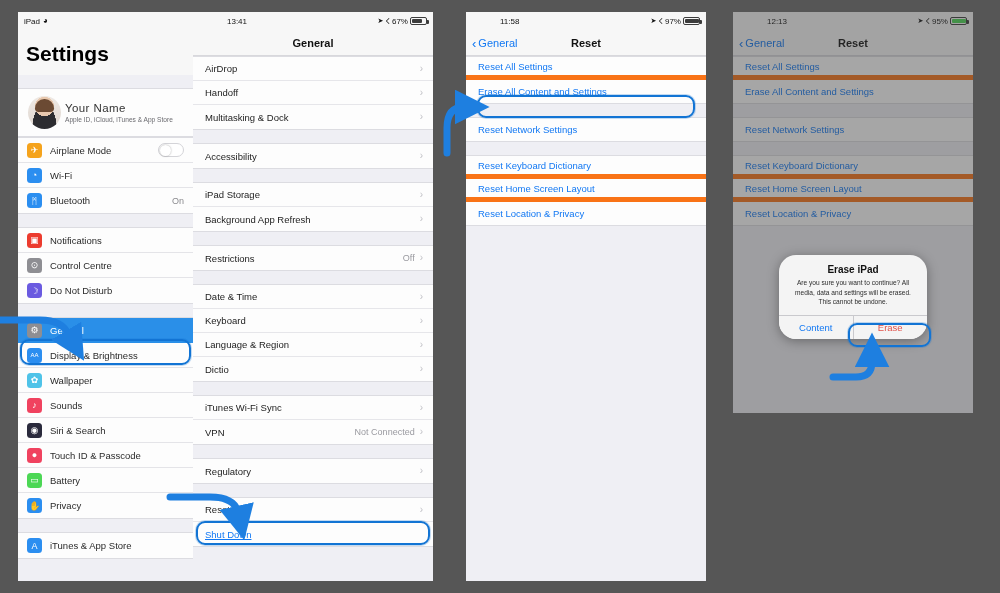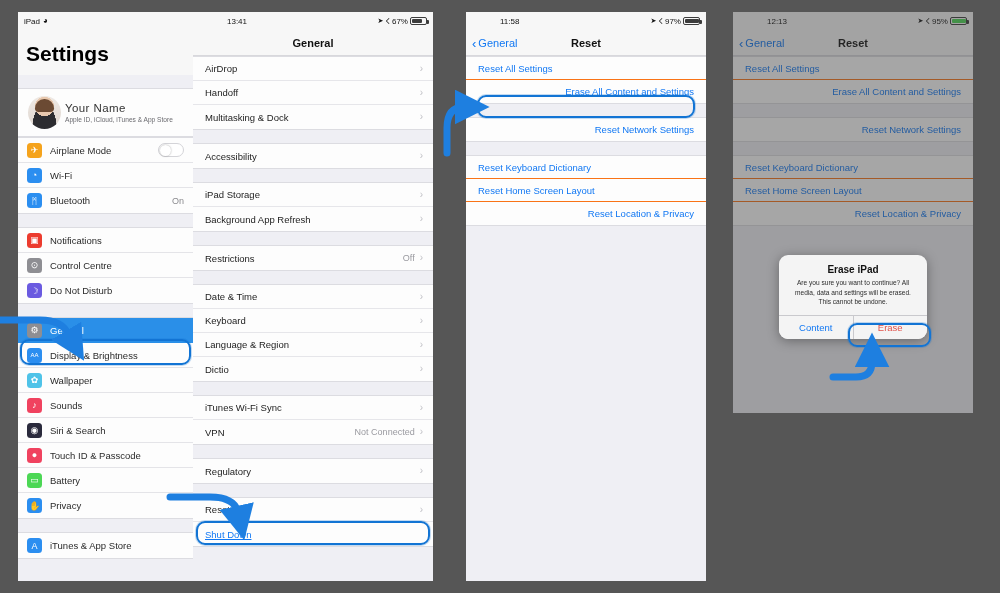--- a/index.html
+++ b/index.html
@@ -101,30 +101,30 @@
   .grow .gval { margin-left: auto; font-size: 9px; color: #9a9aa0; margin-right: 5px; }
   .chev { margin-left: auto; color: #c2c2c7; font-size: 10px; line-height: 1; }
   .grow .gval + .chev { margin-left: 0; }
   .ggap { height: 13px; }
   .blue-row { color: #1278f3 !important; text-decoration: underline; }
 
   
   #panel-reset { left: 466px; top: 12px; width: 240px; height: 569px; background: #efeff4; }
   .rrow {
     display: flex; align-items: center; height: 23px; padding: 0 12px;
-    border-bottom: 1px solid #f97316; font-size: 9.5px; color: #1278f3; background: #fdfdfd;
-  }
-  .rrow:last-child { border-bottom: none; justify-content: flex-end; }
+    border-bottom: 5px solid #f97316; font-size: 9.5px; color: #1278f3; background: #fdfdfd;
+  }
+  .rrow:last-child { border-bottom: none; }
 
   
   #panel-dialog { left: 733px; top: 12px; width: 240px; height: 401px; background: #efeff4; }
   #panel-dialog .dim { position: absolute; inset: 0; background: rgba(60,60,60,.45); z-index: 5; }
   .alert {
     position: absolute; z-index: 6; left: 50%; transform: translateX(-50%);
-    top: 243px; width: 148px; background: #f4f4f4; border-radius: 9px;
+    top: 243px; width: 148px; background: #f4f4f4; border-radius: 17px;
     box-shadow: 0 2px 12px rgba(0,0,0,.35); overflow: hidden; text-align: center;
   }
   .alert-title { font-size: 10px; font-weight: bold; color: #111; padding: 9px 10px 3px; }
   .alert-msg { font-size: 6.6px; color: #2c2c2c; line-height: 1.45; padding: 0 11px 8px; }
   .alert-btns { display: flex; border-top: 1px solid #c9c9cd; }
   .alert-btn {
     flex: 1; text-align: center; font-size: 9.5px; color: #1278f3;
     padding: 6px 0; background: #f4f4f4;
   }
   .alert-btn + .alert-btn { border-left: 1px solid #c9c9cd; }

